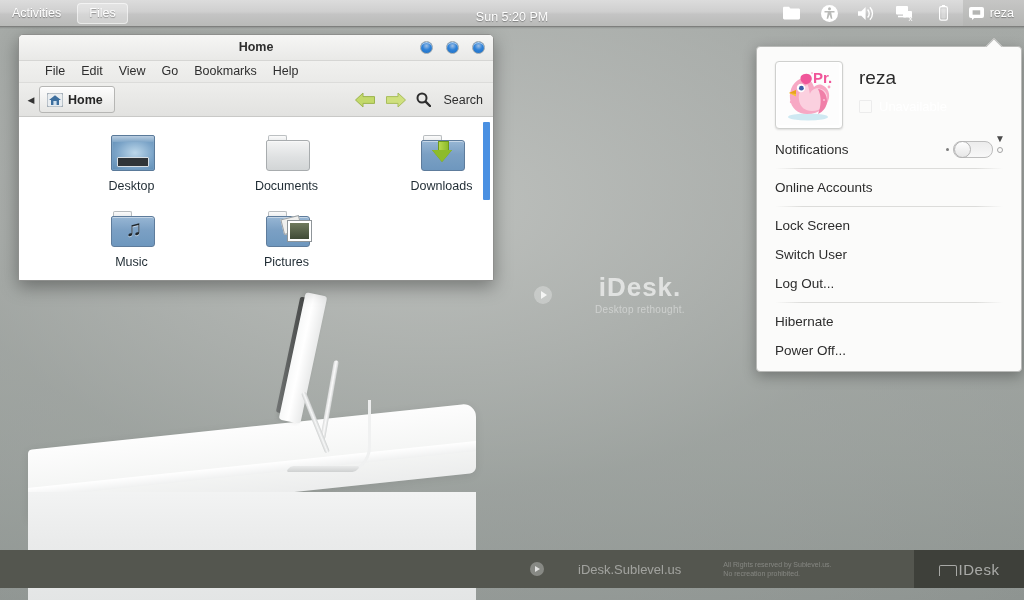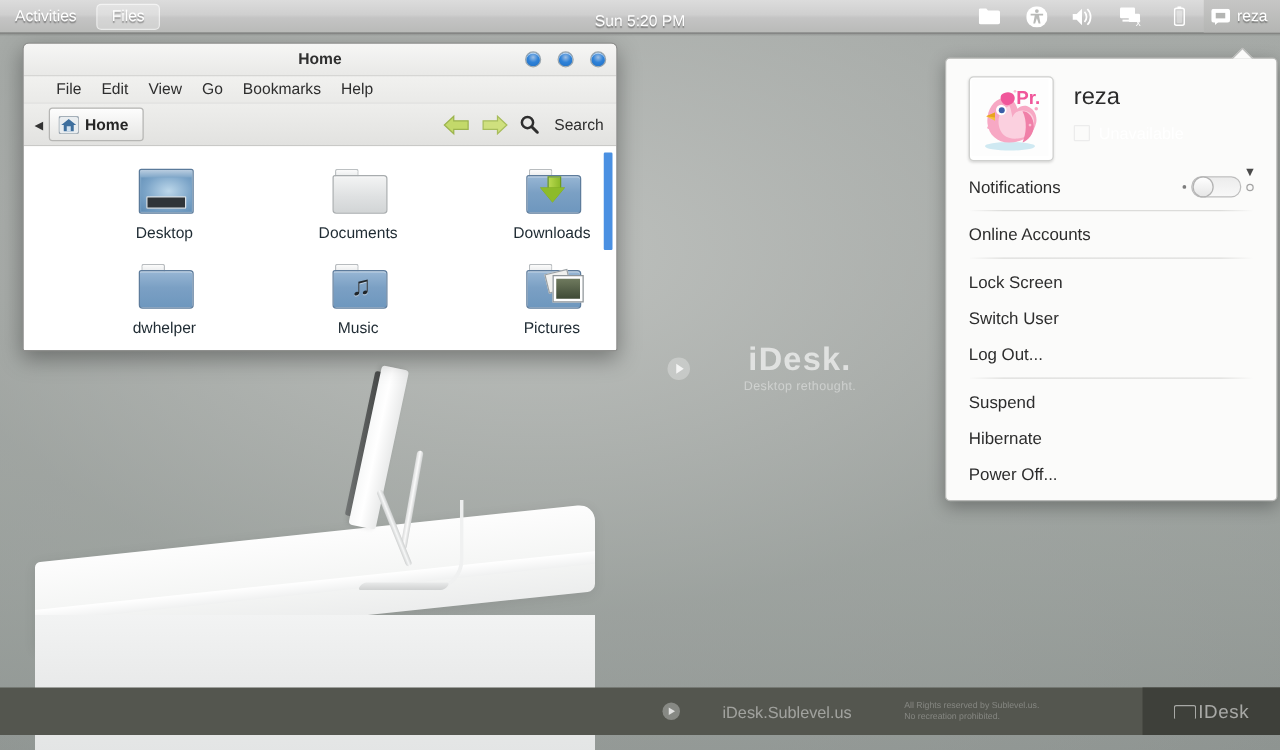--- a/index.html
+++ b/index.html
@@ -352,21 +352,20 @@
 
   <div class="um-sep"></div>
   <div class="um-item">Online Accounts</div>
 
   <div class="um-sep"></div>
   <div class="um-item">Lock Screen</div>
   <div class="um-item">Switch User</div>
   <div class="um-item">Log Out...</div>
 
   <div class="um-sep"></div>
-  <div class="um-item">Suspend</div>
   <div class="um-item">Hibernate</div>
   <div class="um-item">Power Off...</div>
 </div>
 
 <div id="fm">
 
   <div id="fm-title">
     <div class="t">Home</div>
     <div id="fm-btns">
       <div class="wbtn"></div>
@@ -446,47 +445,38 @@
               <div class="body"></div>
             </div>
           <div class="dlarrow">
               <div class="stem"></div>
               <div class="head"></div>
             </div>
         </div>
         <div class="lbl">Downloads</div>
       </div>
 
+
       <div class="fileitem">
         <div class="ficon">
           <div class="folder">
               <div class="tab"></div>
               <div class="body"></div>
             </div>
+          <div class="note">♫</div>
         </div>
-        <div class="lbl">dwhelper</div>
+        <div class="lbl">Music</div>
       </div>
 
       <div class="fileitem">
         <div class="ficon">
           <div class="folder">
               <div class="tab"></div>
               <div class="body"></div>
             </div>
-          <div class="note">♫</div>
-        </div>
-        <div class="lbl">Music</div>
-      </div>
-
-      <div class="fileitem">
-        <div class="ficon">
-          <div class="folder">
-              <div class="tab"></div>
-              <div class="body"></div>
-            </div>
           <div class="pic1"></div>
           <div class="pic2">
               <i></i>
             </div>
         </div>
         <div class="lbl">Pictures</div>
       </div>
 
     </div>
   </div>

